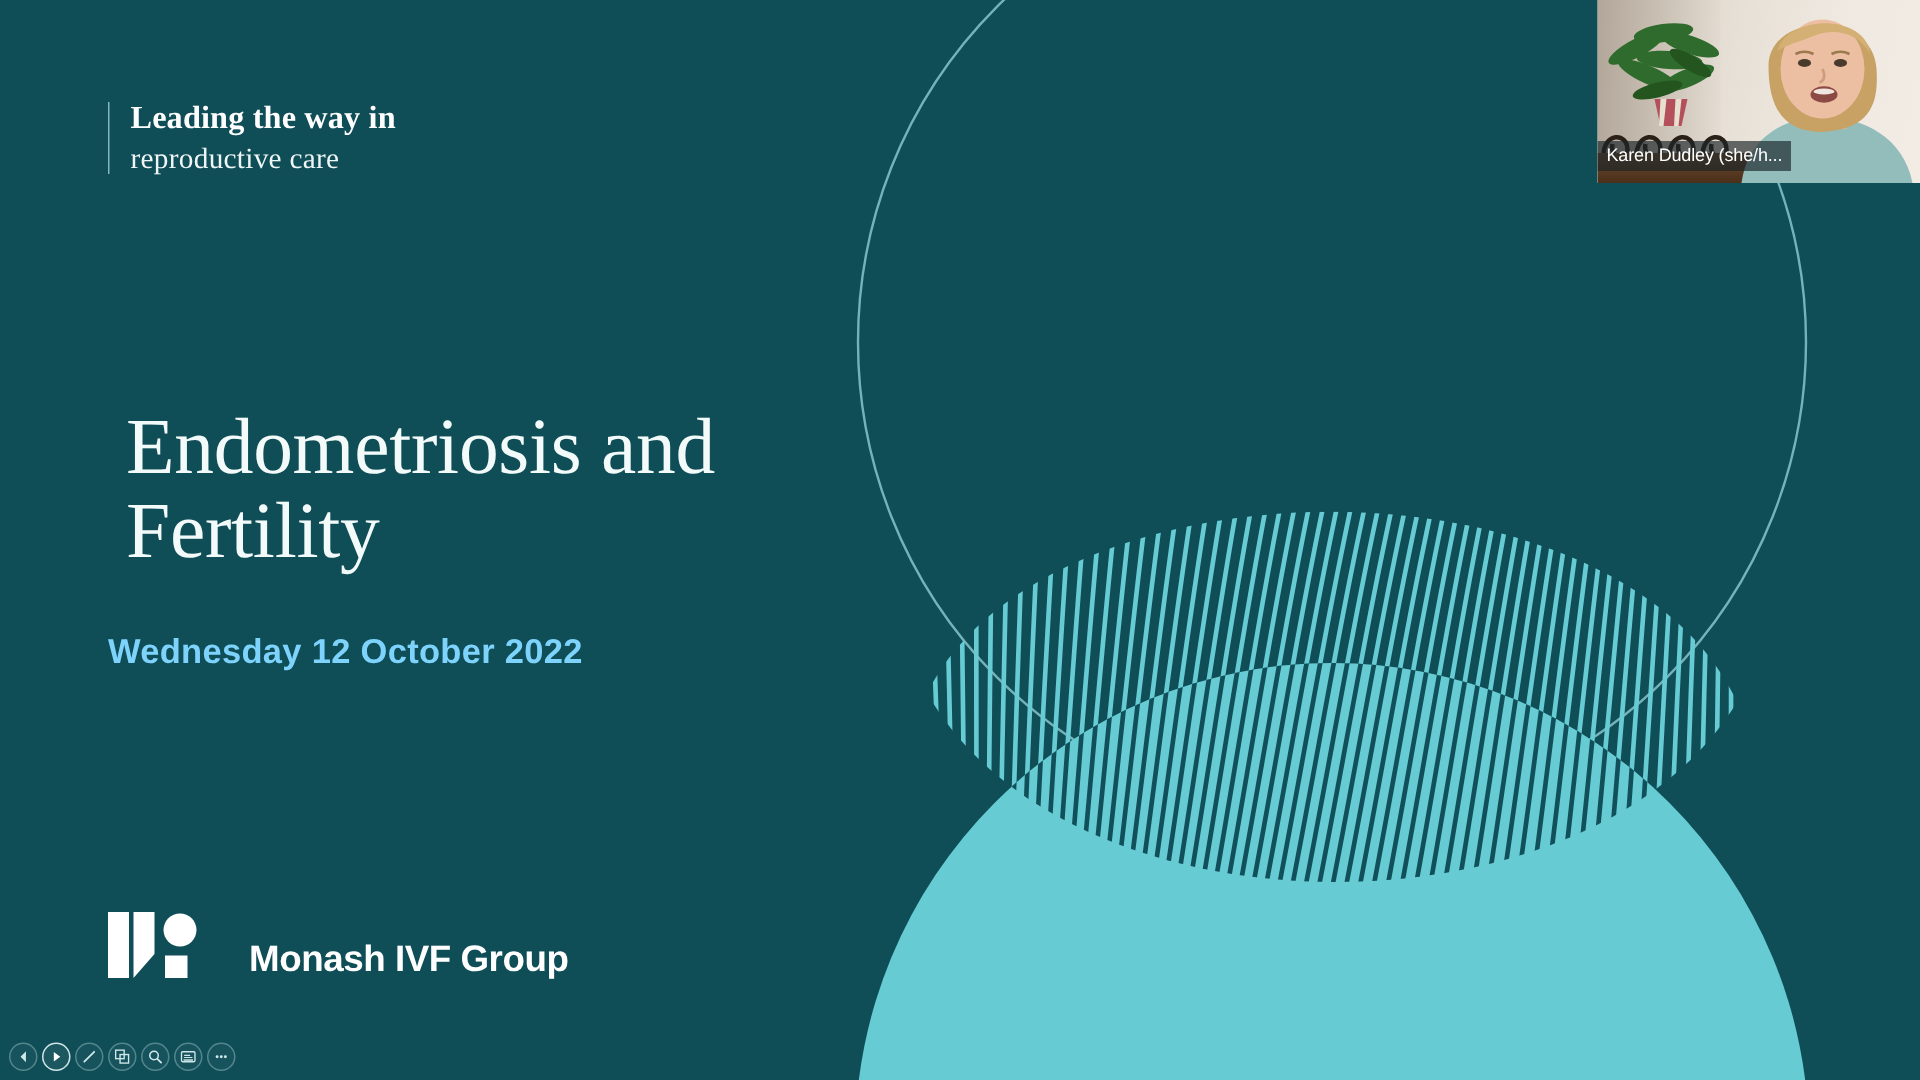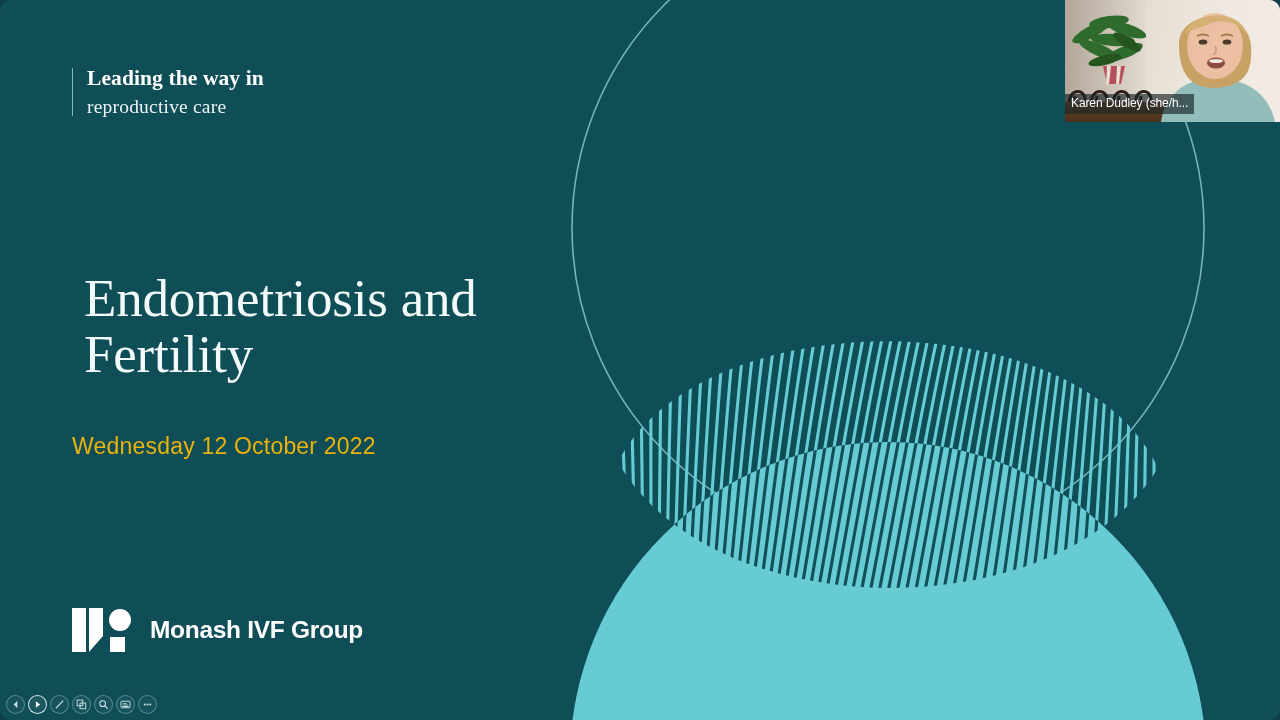--- a/index.html
+++ b/index.html
@@ -13,21 +13,20 @@
     overflow: hidden;
     font-family: "Liberation Sans", sans-serif;
   }
 
   #slide-stage {
     position: relative;
     width: 1280px;
     height: 720px;
     background: #0f4d57;
     overflow: hidden;
-    border-radius: 11px;
   }
 
   
   #decor-layer {
     position: absolute;
     inset: 0;
     width: 1280px;
     height: 720px;
     pointer-events: none;
   }
@@ -73,35 +72,34 @@
     letter-spacing: -0.2px;
     margin: 12px;
   }
 
   
   #slide-date {
     position: absolute;
     left: 72px;
     top: 421px;
     font-family: "Liberation Sans", sans-serif;
-    font-weight: 400;
+    font-weight: 700;
     font-size: 23px;
-    color: #eab308;
+    color: #7dd3fc;
     letter-spacing: 0.2px;
-    margin-top: 12px;
   }
 
   
   #logo-block {
     position: absolute;
     left: 72px;
     top: 606px;
     display: flex;
-    align-items: center;
-    gap: 14px;
+    align-items: flex-end;
+    gap: 30px;
   }
   #logo-mark { display: block; }
   #logo-wordmark {
     font-family: "Liberation Sans", sans-serif;
     font-weight: bold;
     font-size: 24.5px;
     color: #ffffff;
     letter-spacing: -0.3px;
     white-space: nowrap;
   }

